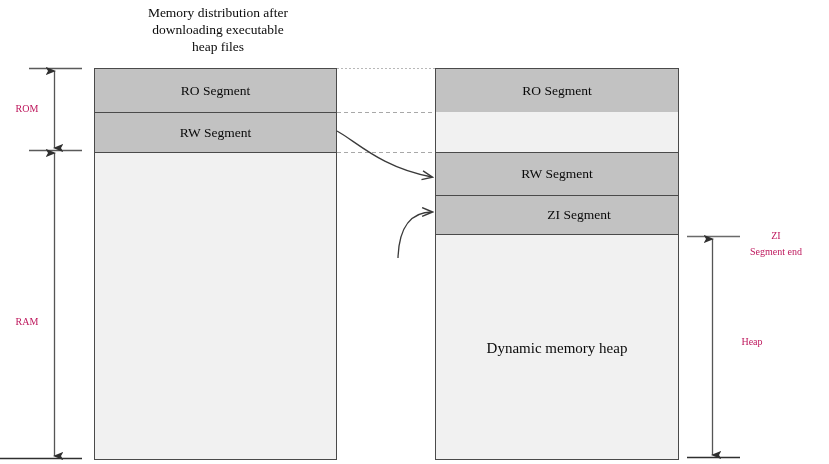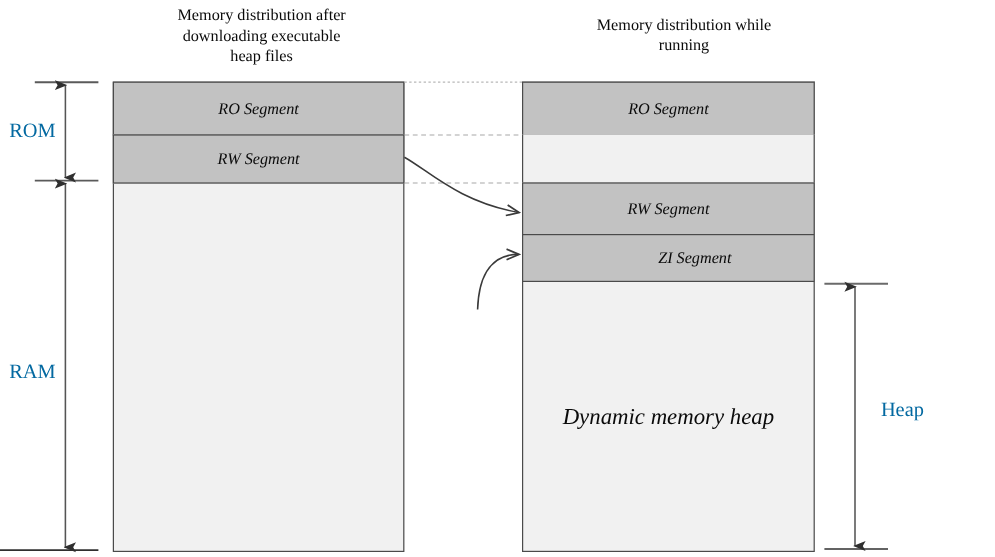--- a/index.html
+++ b/index.html
@@ -25,74 +25,71 @@
     white-space: pre-line;
   }
   #title-left  { left: 118px; top: 4px;  width: 200px; }
   #title-right { left: 470px; top: 12px; width: 200px; }
 
   .mem-box {
     position: absolute;
     box-sizing: border-box;
     border: 1px solid #4a4a4a;
     background: #f1f1f1;
-    font-style: italic;
   }
   .seg {
     position: absolute;
     box-sizing: border-box;
     border: 1px solid #4a4a4a;
     display: flex;
     align-items: center;
     justify-content: center;
     font-size: 13.5px;
     color: #0a0a0a;
   }
   .seg.filled { background: #c2c2c2; }
   .seg.empty  { background: #f1f1f1; }
 
   .heap-label {
     position: absolute;
     display: flex;
     align-items: center;
     justify-content: center;
-    font-size: 19px;
+    font-size: 15px;
     color: #0a0a0a;
   }
 
   .side-label {
     position: absolute;
-    font-size: 17px;
+    font-size: 10px;
     line-height: 16px;
-    color: #0369a1;
+    color: #be185d;
     text-align: center;
     white-space: pre-line;
   }
   #label-rom  { left: 2px;  top: 101px; width: 50px; }
-  #label-ram  { left: 2px;  top: 302px; width: 50px; }
+  #label-ram  { left: 2px;  top: 314px; width: 50px; }
   #label-zi-end { left: 726px; top: 228px; width: 100px; }
   #label-heap { left: 722px; top: 334px; width: 60px; text-align: center; }
 
   svg.overlay {
     position: absolute;
     left: 0; top: 0;
     width: 829px; height: 464px;
     pointer-events: none;
   }
 </style>
 </head>
 <body>
 
 <div id="root">
 
   <div class="title" id="title-left">Memory distribution after
 downloading executable
 heap files</div>
-  <div class="title" id="title-right">Memory distribution while
-running</div>
 
   <div class="mem-box" id="left-box" style="left:94px; top:68px; width:243px; height:392px;">
     <div class="seg filled" style="left:-1px; top:-1px; width:243px; height:45px;">
       <span>RO Segment</span>
     </div>
     <div class="seg filled" style="left:-1px; top:43px; width:243px; height:41px;">
       <span>RW Segment</span>
     </div>
   </div>
 
@@ -109,20 +106,22 @@
     <div class="seg filled" style="left:-1px; top:126px; width:244px; height:40px;padding-left:44px;">
       <span>ZI Segment</span>
     </div>
     <div class="heap-label" style="position:absolute; left:0px; top:166px; width:242px; height:226px;">
       <span>Dynamic memory heap</span>
     </div>
   </div>
 
   <div class="side-label" id="label-rom">ROM</div>
   <div class="side-label" id="label-ram">RAM</div>
+  <div class="side-label" id="label-zi-end">ZI
+Segment end</div>
   <div class="side-label" id="label-heap">Heap</div>
 
   <svg class="overlay" viewBox="0 0 829 464" xmlns="http://www.w3.org/2000/svg">
     <defs>
       <marker id="arrowUp" markerWidth="8" markerHeight="8" refX="4" refY="1.2" orient="auto" markerUnits="strokeWidth">
         <path d="M4,0 L7.2,8 L4,6.2 L0.8,8 Z" fill="#2f2f2f"></path>
       </marker>
       <marker id="arrowDown" markerWidth="8" markerHeight="8" refX="4" refY="6.8" orient="auto" markerUnits="strokeWidth">
         <path d="M4,8 L0.8,0 L4,1.8 L7.2,0 Z" fill="#2f2f2f"></path>
       </marker>

